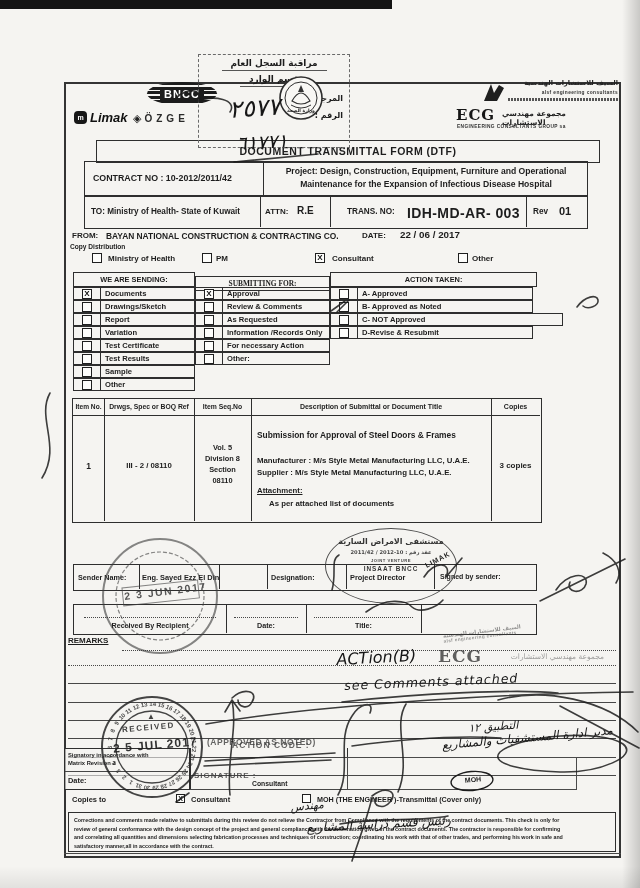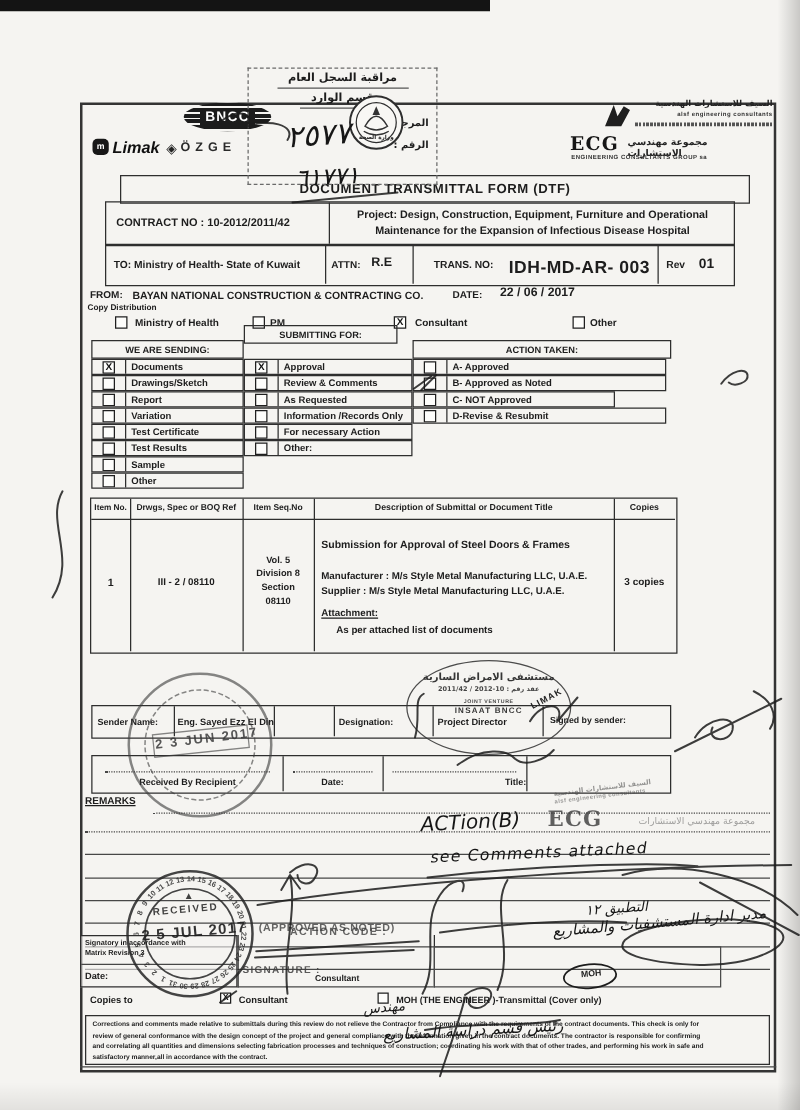--- a/index.html
+++ b/index.html
@@ -111,21 +111,21 @@
   <span class="abs cb" style="left:92px;top:253px;"></span>
   <span class="abs b" style="left:108px;top:254px;font-size:8px;">Ministry of Health</span>
   <span class="abs cb" style="left:202px;top:253px;"></span>
   <span class="abs b" style="left:216px;top:254px;font-size:8px;">PM</span>
   <span class="abs cb" style="left:315px;top:253px;">X</span>
   <span class="abs b" style="left:332px;top:254px;font-size:8px;">Consultant</span>
   <span class="abs cb" style="left:458px;top:253px;"></span>
   <span class="abs b" style="left:472px;top:254px;font-size:8px;">Other</span>
 
   <div class="chead" style="left:73px;top:272px;width:122px;">WE ARE SENDING:</div>
-  <div class="chead" style="left:195px;top:260px;width:123px;">SUBMITTING FOR:</div>
+  <div class="chead" style="left:195px;top:276px;width:135px;font-family:Liberation Serif, serif;">SUBMITTING FOR:</div>
   <div class="chead" style="left:330px;top:272px;width:207px;">ACTION TAKEN:</div>
 
   <div class="crow" style="left:73px;top:287px;width:122px;">
       <span class="cbc">
         <span class="cb">X</span>
       </span>
       <span class="clabel">Documents</span>
     </div>
   <div class="crow" style="left:73px;top:300px;width:122px;">
       <span class="cbc">
@@ -212,21 +212,21 @@
         <span class="cb"></span>
       </span>
       <span class="clabel">A- Approved</span>
     </div>
   <div class="crow" style="left:330px;top:300px;width:203px;">
       <span class="cbc">
         <span class="cb"></span>
       </span>
       <span class="clabel">B- Approved as Noted</span>
     </div>
-  <div class="crow" style="left:330px;top:313px;width:162px;text-align:center;">
+  <div class="crow" style="left:330px;top:313px;width:233px;text-align:center;">
       <span class="cbc">
         <span class="cb"></span>
       </span>
       <span class="clabel">C- NOT Approved</span>
     </div>
   <div class="crow" style="left:330px;top:326px;width:203px;">
       <span class="cbc">
         <span class="cb"></span>
       </span>
       <span class="clabel">D-Revise &amp; Resubmit</span>
@@ -272,21 +272,21 @@
 
   <div class="abs" style="left:73px;top:604px;width:464px;height:31px;border:1.5px solid #2e2e2e;box-sizing:border-box;">
     <div class="cell-line" style="left:152px;top:0;height:28px;"></div>
     <div class="cell-line" style="left:232px;top:0;height:28px;"></div>
     <div class="cell-line" style="left:347px;top:0;height:28px;"></div>
     <div class="hline dot" style="left:10px;top:12px;width:132px;"></div>
     <div class="hline dot" style="left:160px;top:12px;width:64px;"></div>
     <div class="hline dot" style="left:240px;top:12px;width:99px;"></div>
     <span class="abs b" style="left:0;top:16px;width:152px;text-align:center;font-size:7.2px;">Received By Recipient</span>
     <span class="abs b" style="left:152px;top:16px;width:80px;text-align:center;font-size:7.2px;">Date:</span>
-    <span class="abs b" style="left:232px;top:16px;width:115px;text-align:right;font-size:7.2px;">Title:</span>
+    <span class="abs b" style="left:232px;top:16px;width:115px;text-align:center;font-size:7.2px;">Title:</span>
   </div>
 
   <span class="abs b" style="left:68px;top:636px;font-size:8px;text-decoration:underline;">REMARKS</span>
   <div class="hline dot" style="left:122px;top:650px;width:494px;"></div>
   <div class="hline dot" style="left:68px;top:665px;width:548px;"></div>
   <div class="hline" style="left:68px;top:683px;width:548px;"></div>
   <div class="hline" style="left:68px;top:702px;width:548px;"></div>
   <div class="hline" style="left:68px;top:720px;width:548px;"></div>
   <div class="hline" style="left:68px;top:738px;width:548px;"></div>
   <div class="hline" style="left:68px;top:757px;width:548px;"></div>

